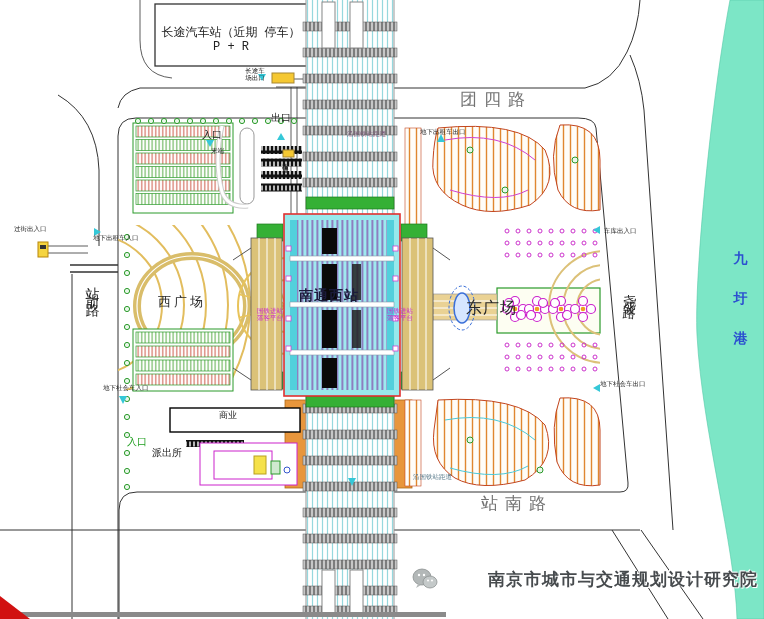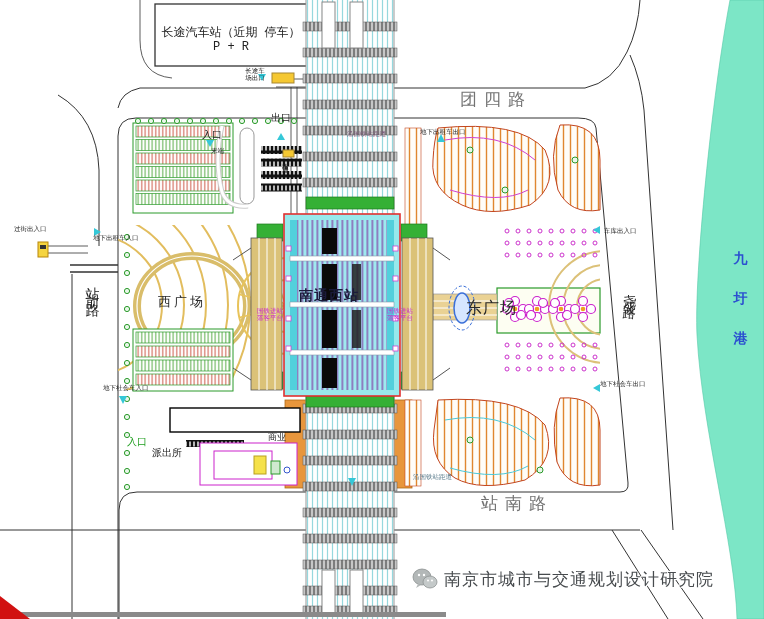--- a/index.html
+++ b/index.html
@@ -5,22 +5,22 @@
   html,body{margin:0;padding:0;background:#fff;}
   .canvas{position:relative;width:764px;height:619px;background:#fff;overflow:hidden;
           font-family:"DejaVu Sans","Liberation Sans",sans-serif;}
   .lbl{position:absolute;color:#222;white-space:nowrap;line-height:1.15;}
   .s6{font-size:6.5px;} .s7{font-size:10px;} .s8{font-size:12px;font-family:Liberation Mono, monospace;} .s9{font-size:9px;}
   .road{font-size:17px;letter-spacing:7px;color:#737373;}
   .vtext{writing-mode:vertical-rl;text-orientation:upright;}
   .magenta{color:#cc22cc;} .green{color:#1f9e1f;} .teal{color:#557788;} .plum{color:#775577;}
   .center{text-align:center;}
   .wm{position:absolute;left:412px;top:566px;display:flex;align-items:center;gap:6px;}
-  .wm-text{font-size:17px;font-weight:normal;color:#474b4e;letter-spacing:1px;
-           text-shadow:1px 1px 0 #ffffff,-1px -1px 0 #ffffff,0 0 2px #ffffff;}
+  .wm-text{font-size:17px;font-weight:bold;color:#474b4e;letter-spacing:1px;
+           text-shadow:1px 1px 0 #ffffff,-1px -1px 0 #ffffff,0 0 2px #ffffff;margin-left:44px;}
   svg{position:absolute;left:0;top:0;}
 </style>
 </head>
 <body>
 
 <div class="canvas">
 
 <svg width="764" height="619" viewBox="0 0 764 619">
   <defs>
     <pattern id="cyanV" width="5" height="8" patternUnits="userSpaceOnUse">
@@ -449,21 +449,21 @@
   <div>国铁进站</div>
   <div>落客平台</div>
 </div>
 
 <div class="lbl s6" style="left:604px;top:228px;">车库出入口</div>
 <div class="lbl s6" style="left:600px;top:381px;">地下社会车出口</div>
 <div class="lbl s6" style="left:103px;top:385px;">地下社会车入口</div>
 
 <div class="lbl s7 green" style="left:127px;top:436px;">入口</div>
 <div class="lbl s7" style="left:152px;top:447px;">派出所</div>
-<div class="lbl s9 center" style="left:170px;top:432px;width:116px;text-align:right;">商业</div>
+<div class="lbl s9 center" style="left:170px;top:410px;width:116px;">商业</div>
 
 <div class="lbl s7" style="left:202px;top:129px;">入口</div>
 <div class="lbl s7" style="left:271px;top:112px;">出口</div>
 <div class="lbl s6" style="left:211px;top:148px;">末端</div>
 <div class="lbl s6 vtext" style="left:281px;top:158px;letter-spacing:1px;">出租通道</div>
 
 <div class="wm">
   <svg width="26" height="26" viewBox="0 0 26 26" style="position:static;">
     <ellipse cx="10" cy="11" rx="9" ry="8" fill="#b3b8b8" stroke="#8d9292" stroke-width="0.8"></ellipse>
     <ellipse cx="18" cy="16" rx="7" ry="6" fill="#c4c9c9" stroke="#8d9292" stroke-width="0.8"></ellipse>

